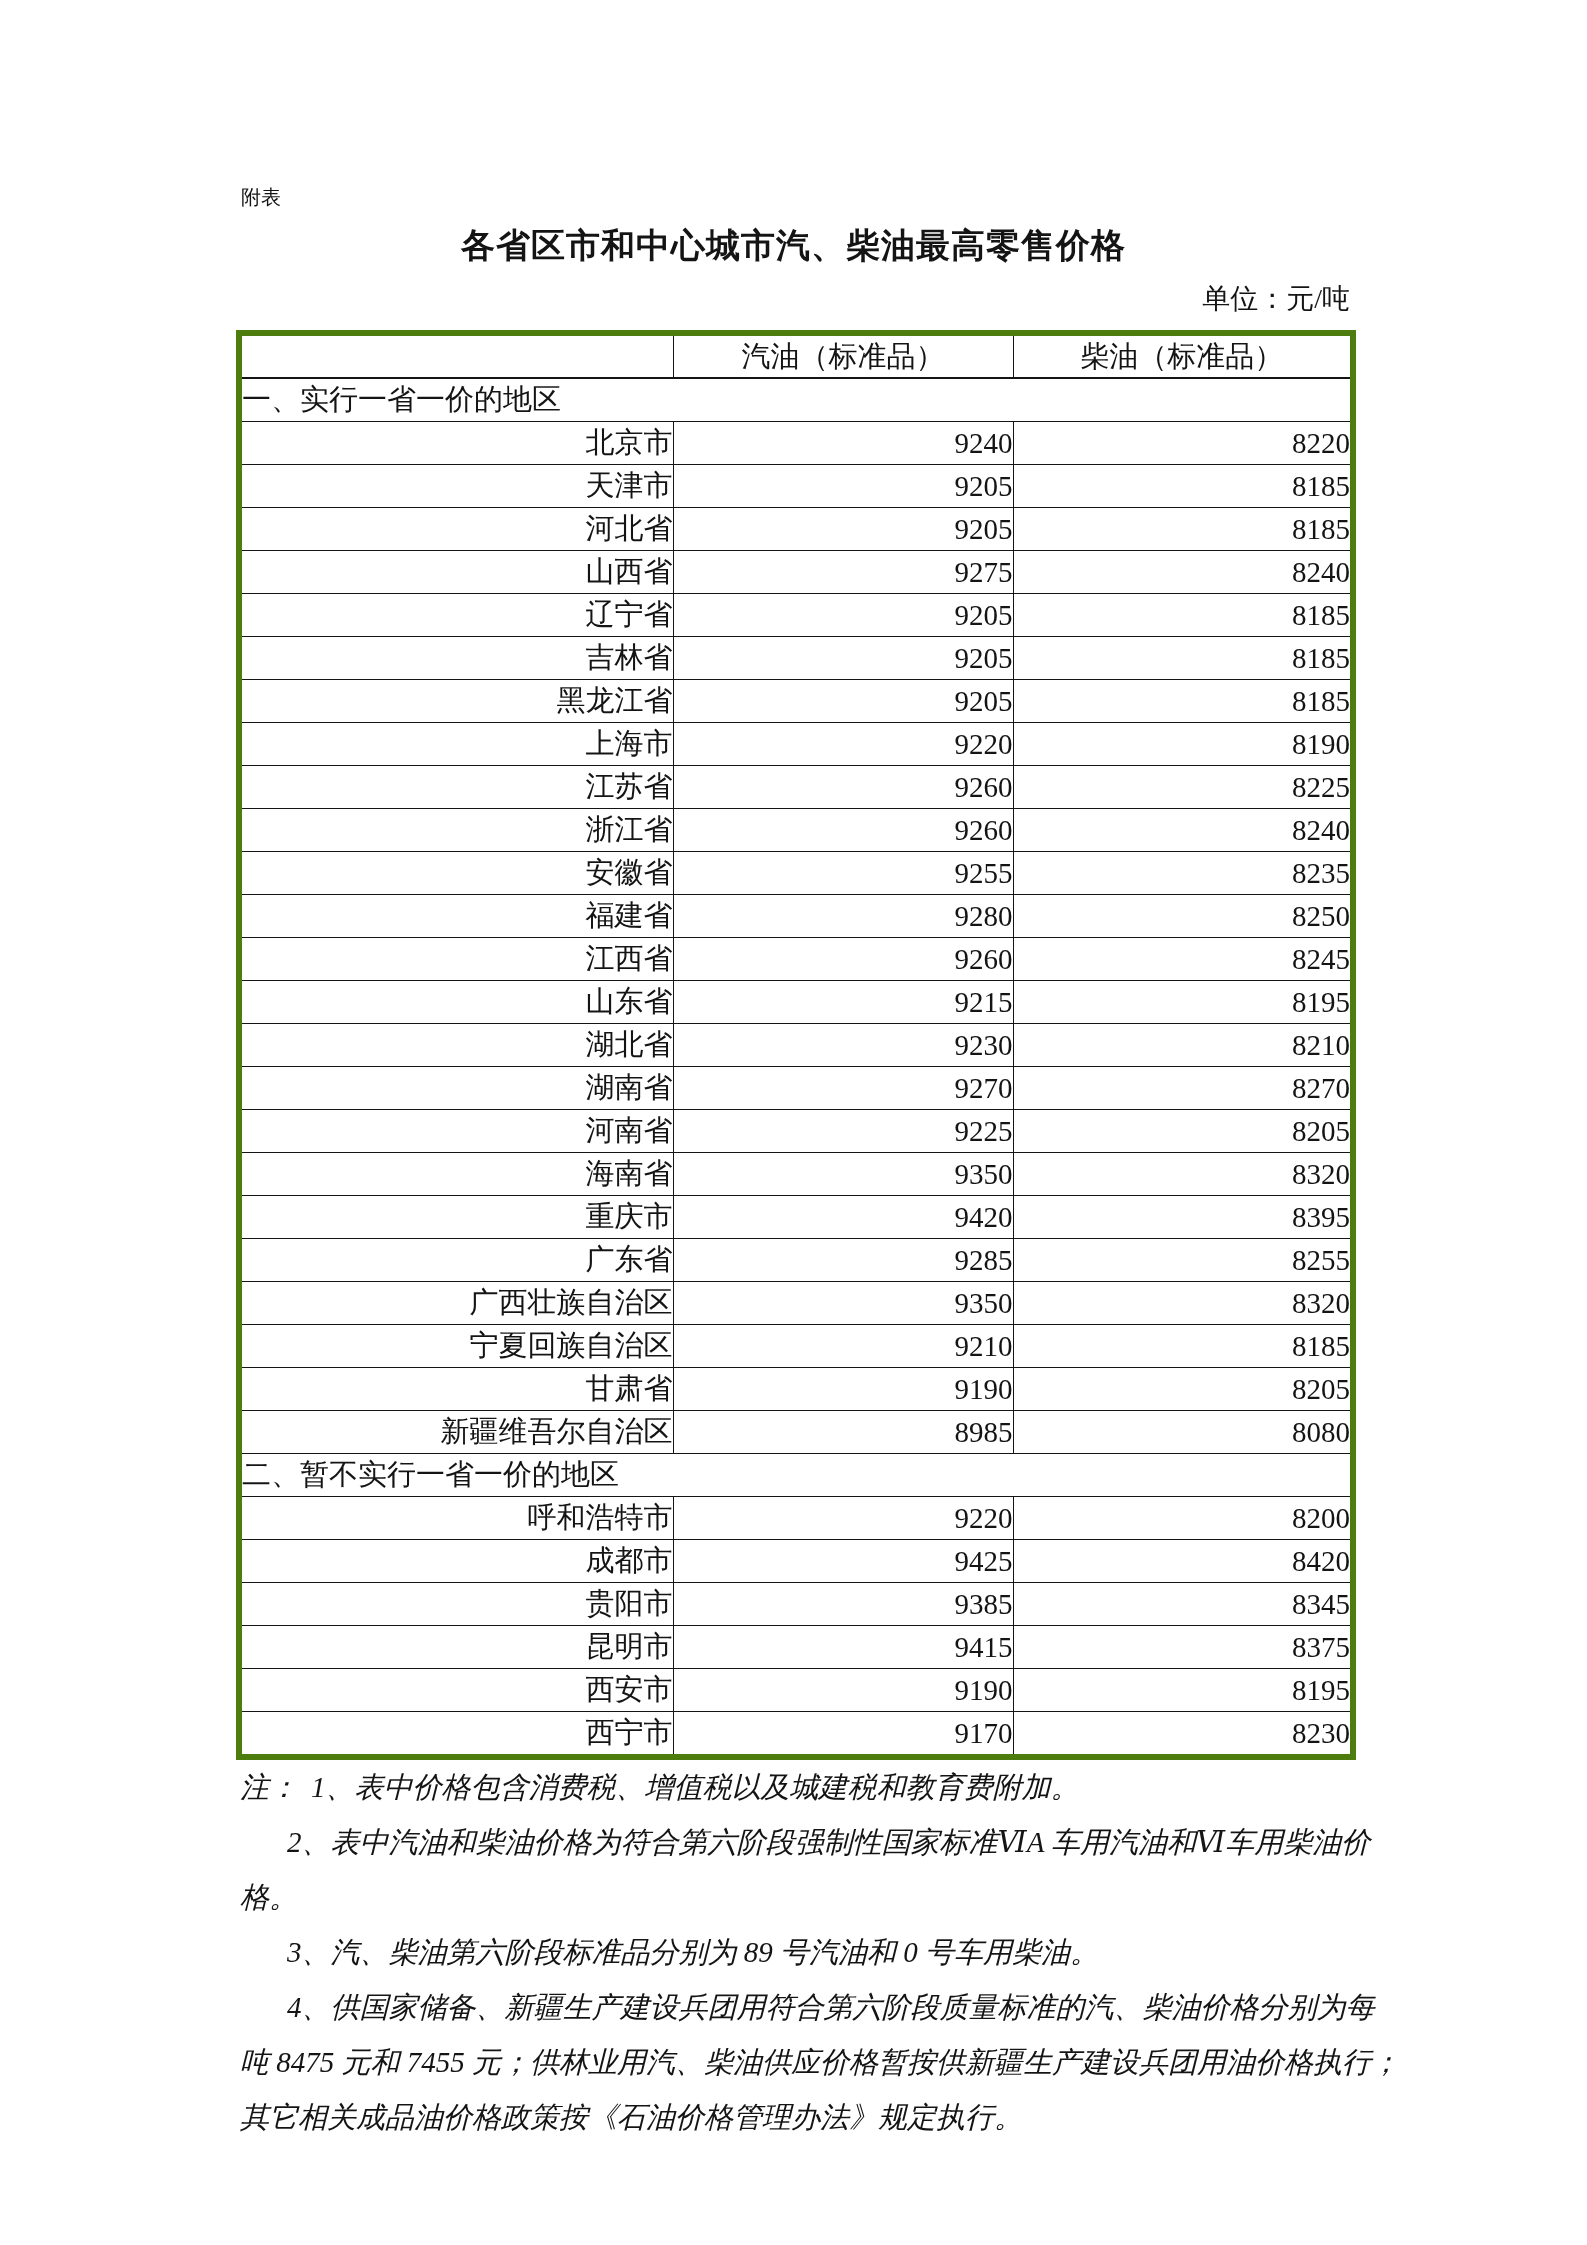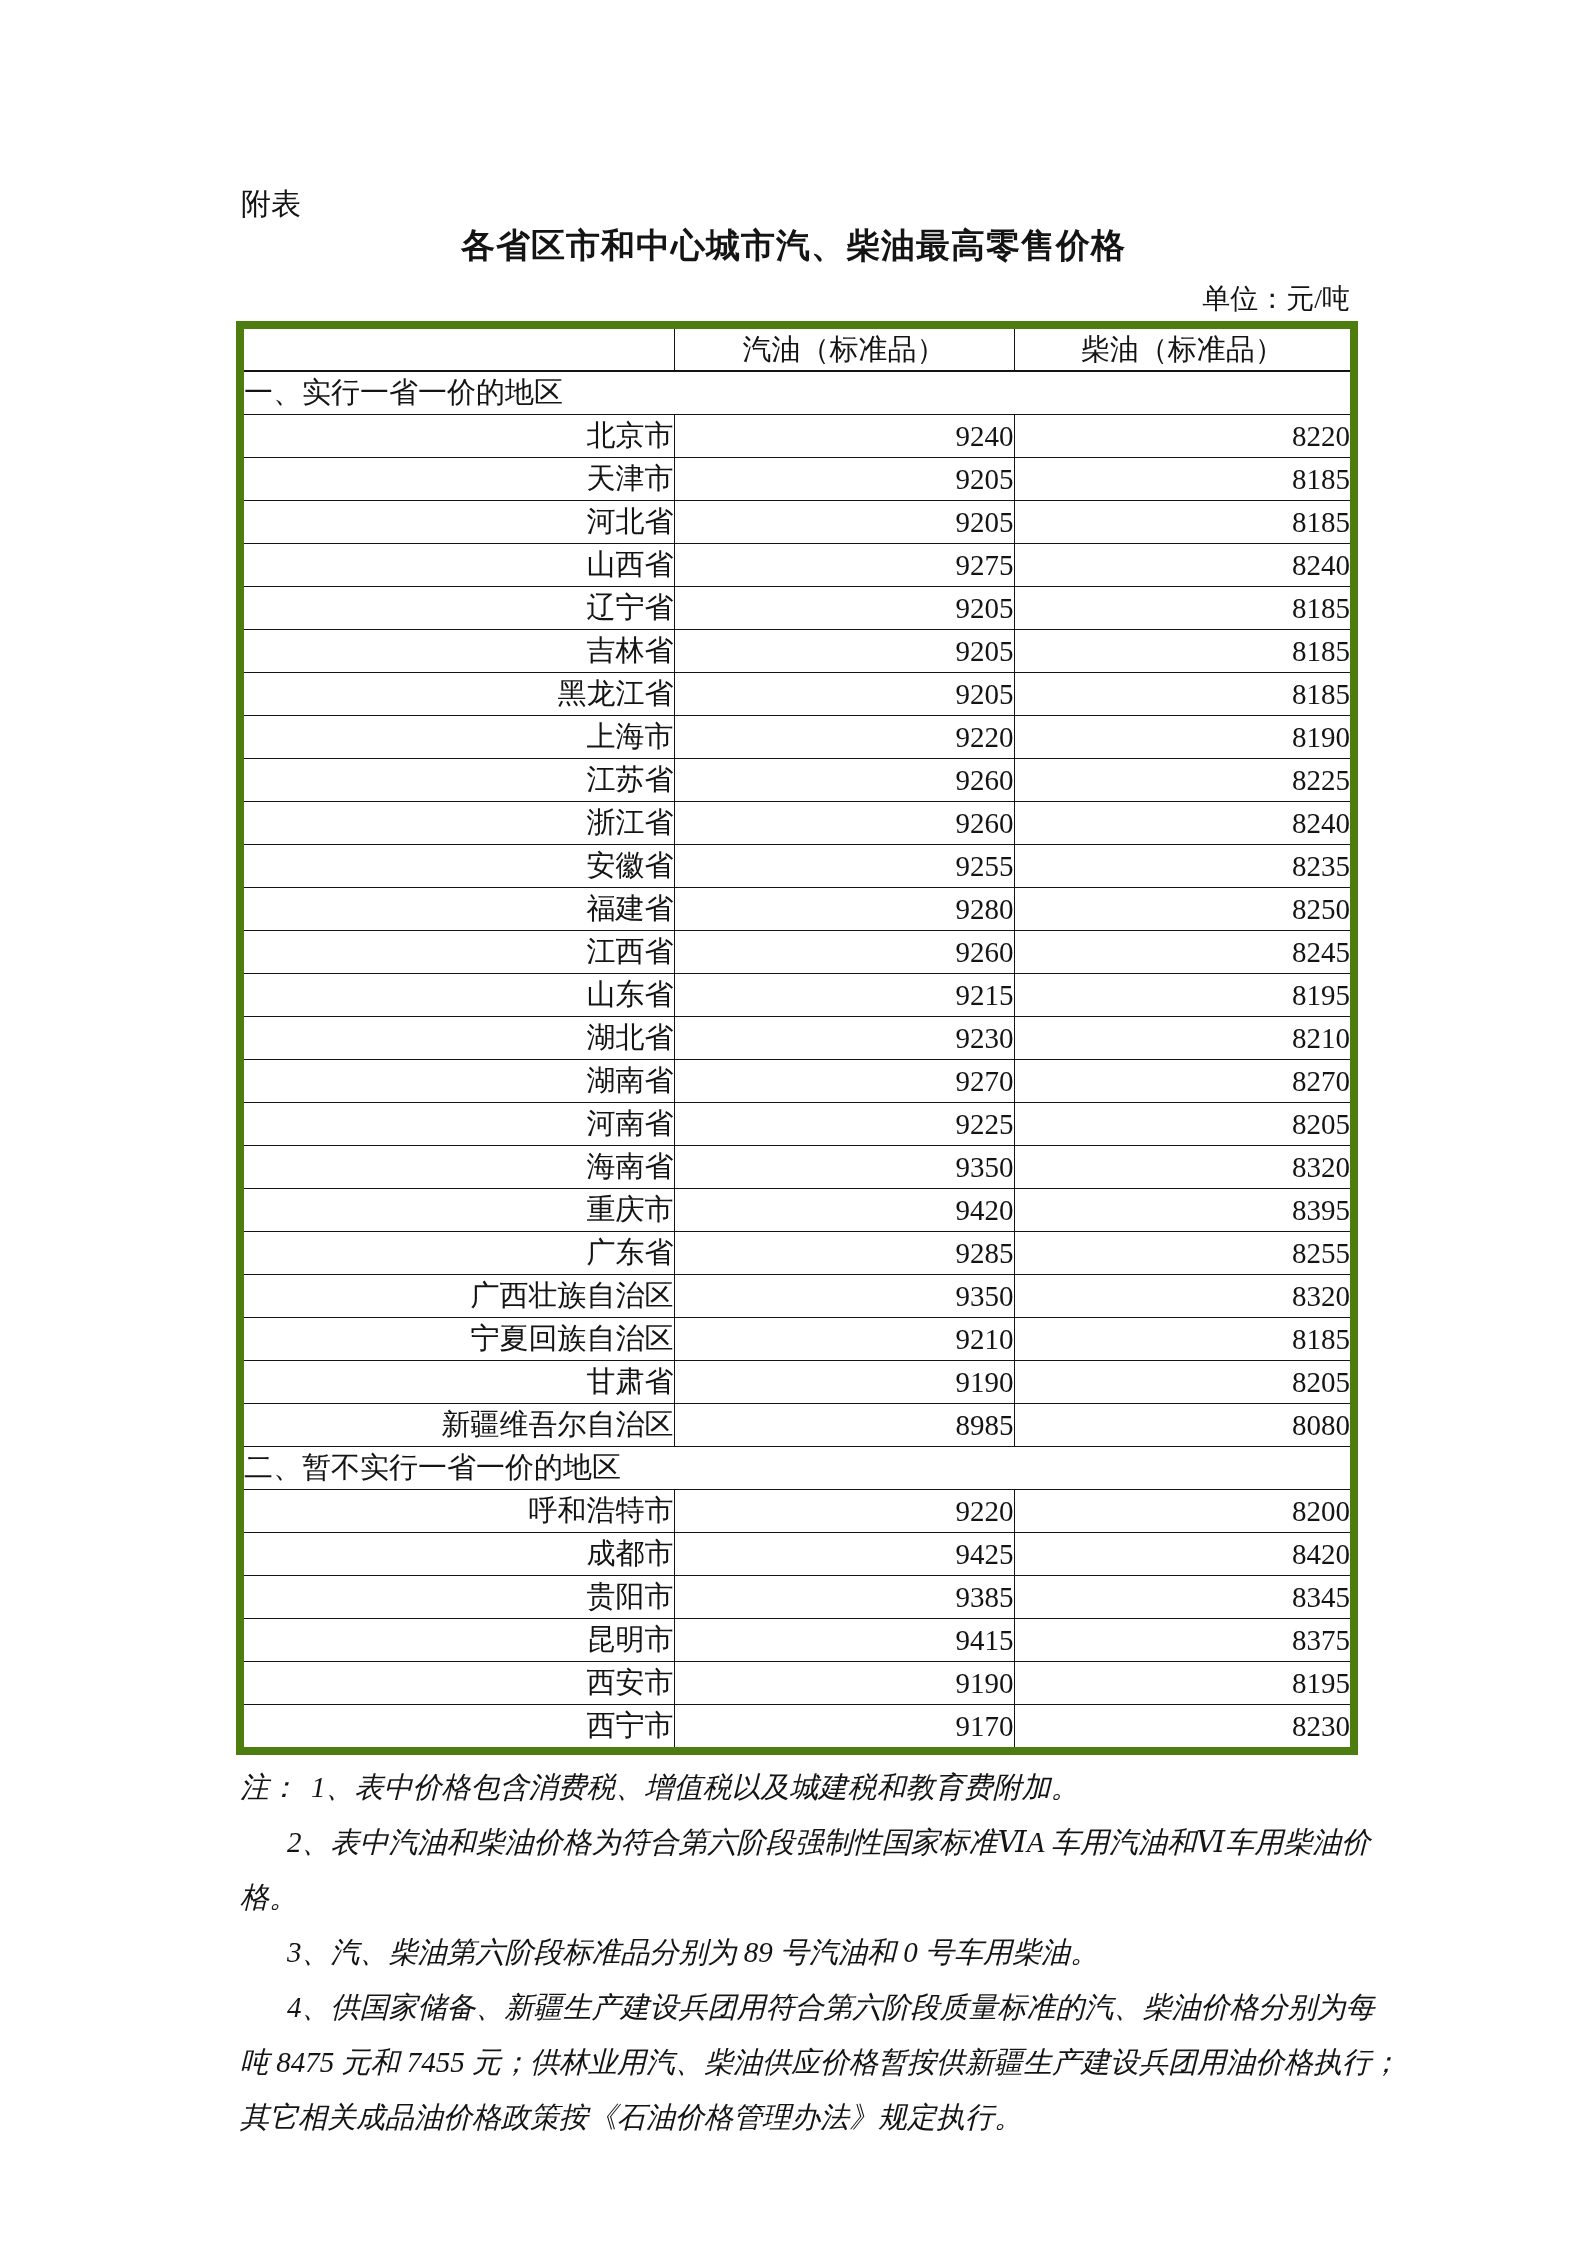--- a/index.html
+++ b/index.html
@@ -10,21 +10,21 @@
     margin: 0 auto;
     background: #ffffff;
     font-family: "Liberation Serif", "DejaVu Serif", serif;
     color: #141414;
     overflow: hidden;
   }
   .doc-label {
     position: absolute;
     left: 241px;
     top: 184px;
-    font-size: 30px;
+    font-size: 20px;
   }
   .title {
     position: absolute;
     left: 0;
     top: 223px;
     width: 100%;
     text-align: center;
     font-family: "Liberation Sans", "DejaVu Sans", sans-serif;
     font-weight: 700;
     font-size: 34px;
@@ -32,25 +32,25 @@
   }
   .unit {
     position: absolute;
     top: 280px;
     right: 237px;
     font-size: 28px;
   }
   table.price {
     position: absolute;
     left: 236px;
-    top: 321px;
+    top: 330px;
     width: 1114px;
     border-collapse: collapse;
     table-layout: fixed;
-    border: 8px solid #4d7c0f;
+    border: 6px solid #4d7c0f;
     font-family: Liberation Serif, serif;
   }
   table.price th, table.price td {
     border: 1px solid #141414;
     font-weight: normal;
     font-size: 29px;
     padding: 0;
     vertical-align: middle;
     overflow: hidden;
     white-space: nowrap;

